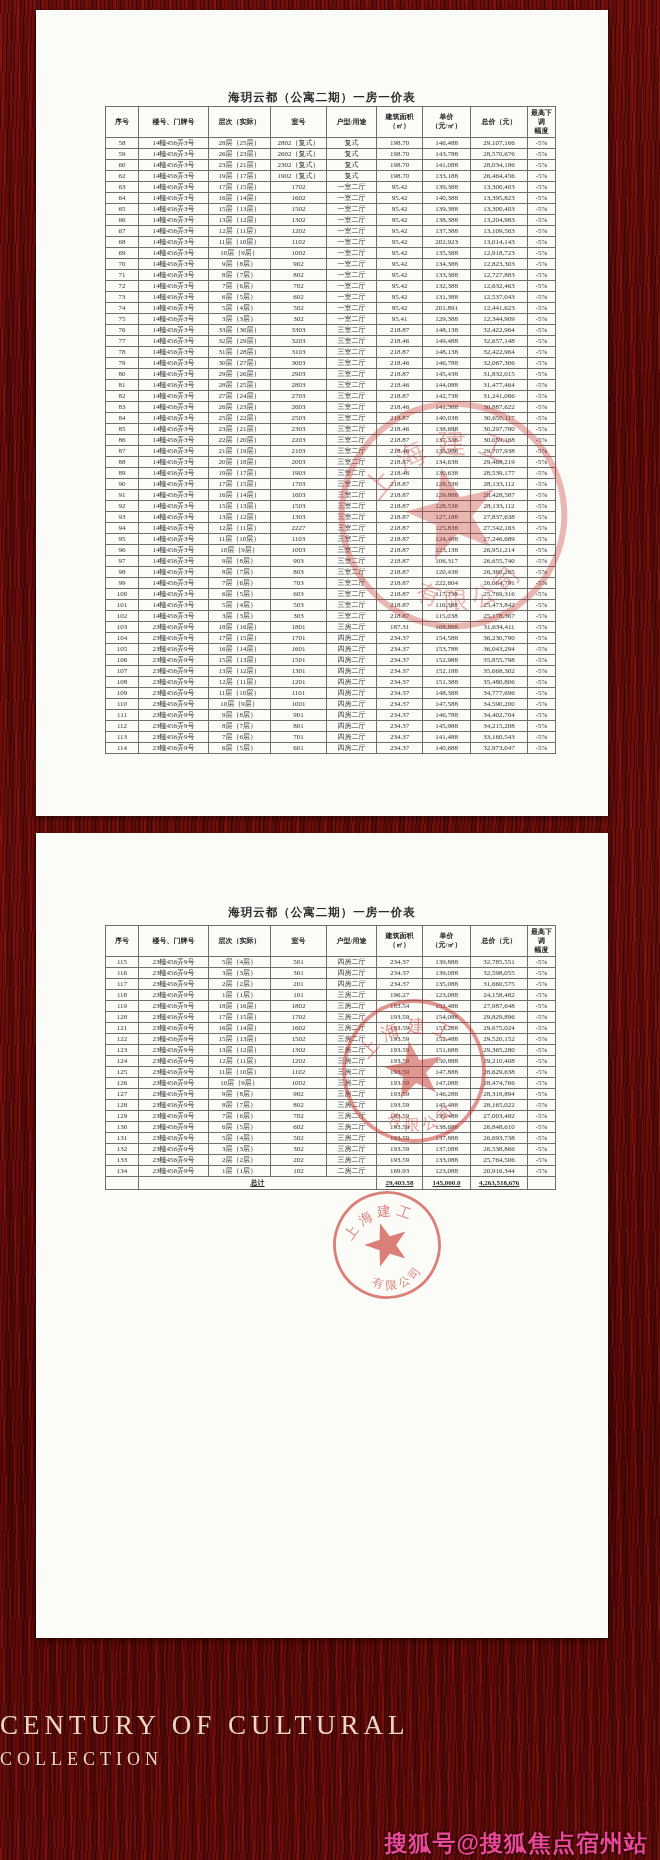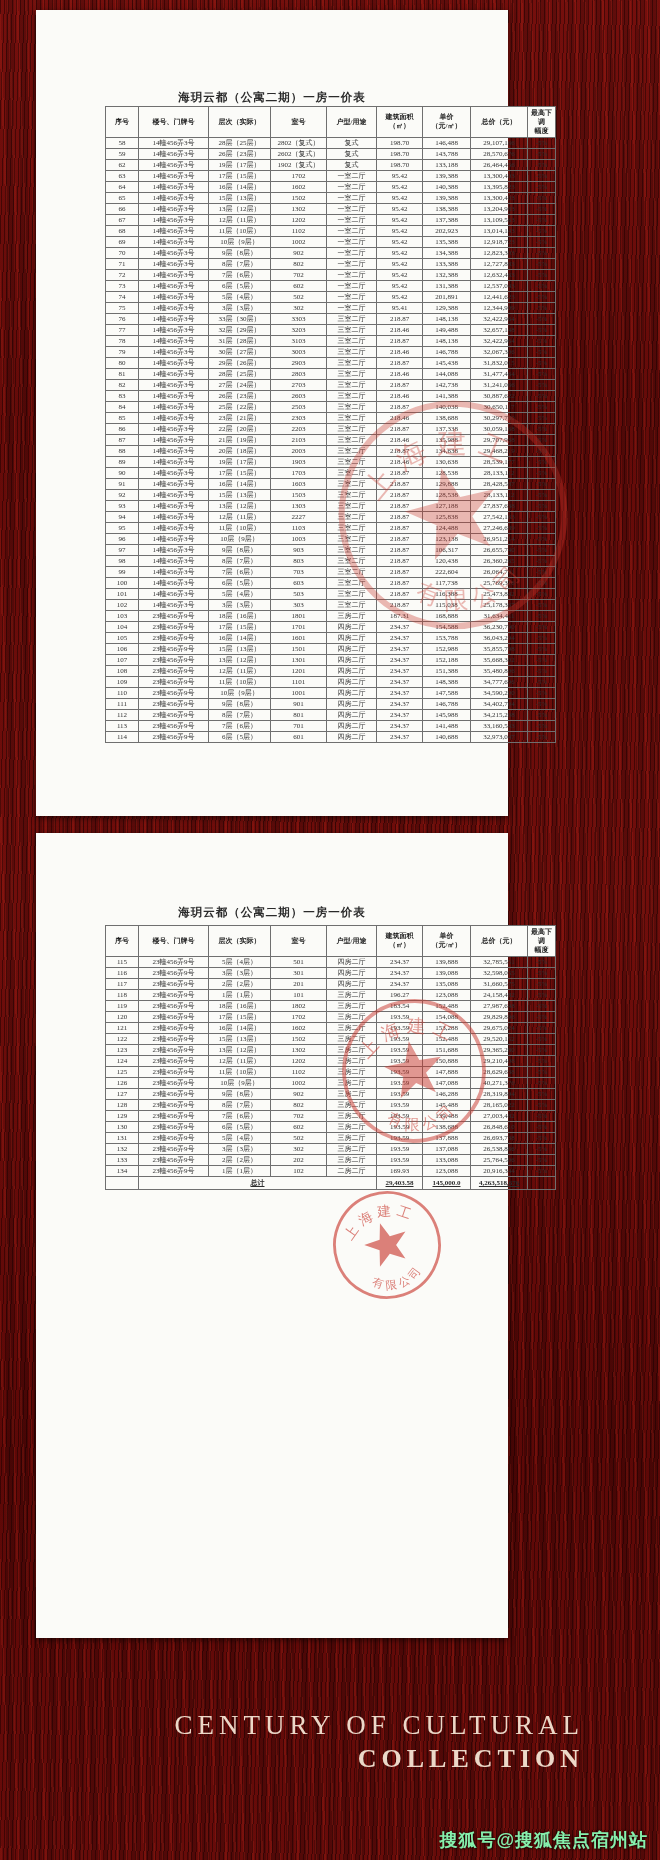--- a/index.html
+++ b/index.html
@@ -7,21 +7,21 @@
     width:660px;height:1860px;position:relative;overflow:hidden;
     font-family:"Liberation Serif","DejaVu Serif",serif;
     background-color:#570a08;
     background-image:
       repeating-linear-gradient(92deg, rgba(15,0,0,.45) 0 1px, rgba(0,0,0,0) 1px 4px),
       repeating-linear-gradient(88deg, rgba(205,48,30,.18) 0 2px, rgba(0,0,0,0) 2px 9px),
       repeating-linear-gradient(90deg, rgba(120,10,8,.35) 0 6px, rgba(60,4,4,.35) 6px 14px),
       linear-gradient(180deg,#74120f 0%,#5a0b09 22%,#6d100d 48%,#4e0706 78%,#5f0c0a 100%);
   }
   .sheet{
-    position:absolute;left:36px;width:472px;background:#fbfbf8;
+    position:absolute;left:36px;width:572px;background:#fbfbf8;
     box-shadow:0 2px 6px rgba(0,0,0,.55);
   }
   #page1{top:10px;height:806px;}
   #page2{top:833px;height:805px;}
   .doc-title{
     position:absolute;left:0;width:100%;text-align:center;
     font-size:11.5px;font-weight:bold;color:#2a2a2a;letter-spacing:1px;
   }
   #page1 .doc-title{top:80px;}
   #page2 .doc-title{top:72px;}
@@ -43,29 +43,29 @@
   }
   .price-table tfoot td{height:12px;line-height:12px;font-weight:bold;color:#2c2c2c;text-decoration:underline;}
   .c1{width:33px}.c2{width:70px}.c3{width:62px}.c4{width:56px}.c5{width:50px}
   .c6{width:46px}.c7{width:48px}.c8{width:57px}.c9{width:28px}
   .stamp{position:absolute;pointer-events:none;}
   .stamp svg{width:100%;height:100%;color:#c8362c;}
   #stamp-page1{left:296px;top:384px;width:242px;height:242px;opacity:.34;transform:rotate(-14deg);}
   #stamp-page2-rows{left:302px;top:162px;width:152px;height:152px;opacity:.5;transform:rotate(-10deg);}
   #stamp-page2-bottom{left:294px;top:355px;width:114px;height:114px;opacity:.62;transform:rotate(-18deg);}
   .footer-banner{
-    position:absolute;left:0;top:1708px;width:584px;text-align:right;
+    position:absolute;left:0;top:1708px;width:584px;text-align:left;
     color:#ecd8c8;font-family:"Liberation Serif","DejaVu Serif",serif;
   }
   .footer-banner .line1{font-size:27px;letter-spacing:5px;line-height:34px;}
-  .footer-banner .line2{font-size:26px;letter-spacing:5px;line-height:34px;font-weight:bold;}
+  .footer-banner .line2{font-size:18px;letter-spacing:5px;line-height:34px;}
   .watermark{
     position:absolute;right:12px;top:1828px;
     font-family:"Liberation Sans","DejaVu Sans",sans-serif;
-    font-size:18px;font-weight:bold;color:#86efac;
+    font-size:23px;font-weight:bold;color:#ec4899;
     text-shadow:1px 1px 2px rgba(0,0,0,.65), -1px -1px 2px rgba(0,0,0,.35);
     letter-spacing:1px;
   }
 </style>
 </head>
 <body>
 
 <div class="sheet" id="page1">
   <div class="doc-title">海玥云都（公寓二期）一房一价表</div>
   <table class="price-table">
@@ -110,20 +110,31 @@
         </tr>
         <tr>
           <td>59</td>
           <td>14幢456弄3号</td>
           <td>26层（23层）</td>
           <td>2602（复式）</td>
           <td>复式</td>
           <td>198.70</td>
           <td>143,788</td>
           <td>28,570,676</td>
+          <td>-5%</td>
+        </tr>
+        <tr>
+          <td>60</td>
+          <td>14幢456弄3号</td>
+          <td>23层（21层）</td>
+          <td>2302（复式）</td>
+          <td>复式</td>
+          <td>198.70</td>
+          <td>141,088</td>
+          <td>28,034,186</td>
           <td>-5%</td>
         </tr>
         <tr>
           <td>62</td>
           <td>14幢456弄3号</td>
           <td>19层（17层）</td>
           <td>1902（复式）</td>
           <td>复式</td>
           <td>198.70</td>
           <td>133,188</td>
@@ -876,21 +887,21 @@
           <td>-5%</td>
         </tr>
         <tr>
           <td>126</td>
           <td>23幢456弄9号</td>
           <td>10层（9层）</td>
           <td>1002</td>
           <td>三房二厅</td>
           <td>193.59</td>
           <td>147,088</td>
-          <td>40,271,376</td>
+          <td>28,474,766</td>
           <td>-5%</td>
         </tr>
         <tr>
           <td>127</td>
           <td>23幢456弄9号</td>
           <td>9层（8层）</td>
           <td>902</td>
           <td>三房二厅</td>
           <td>193.59</td>
           <td>146,288</td>

